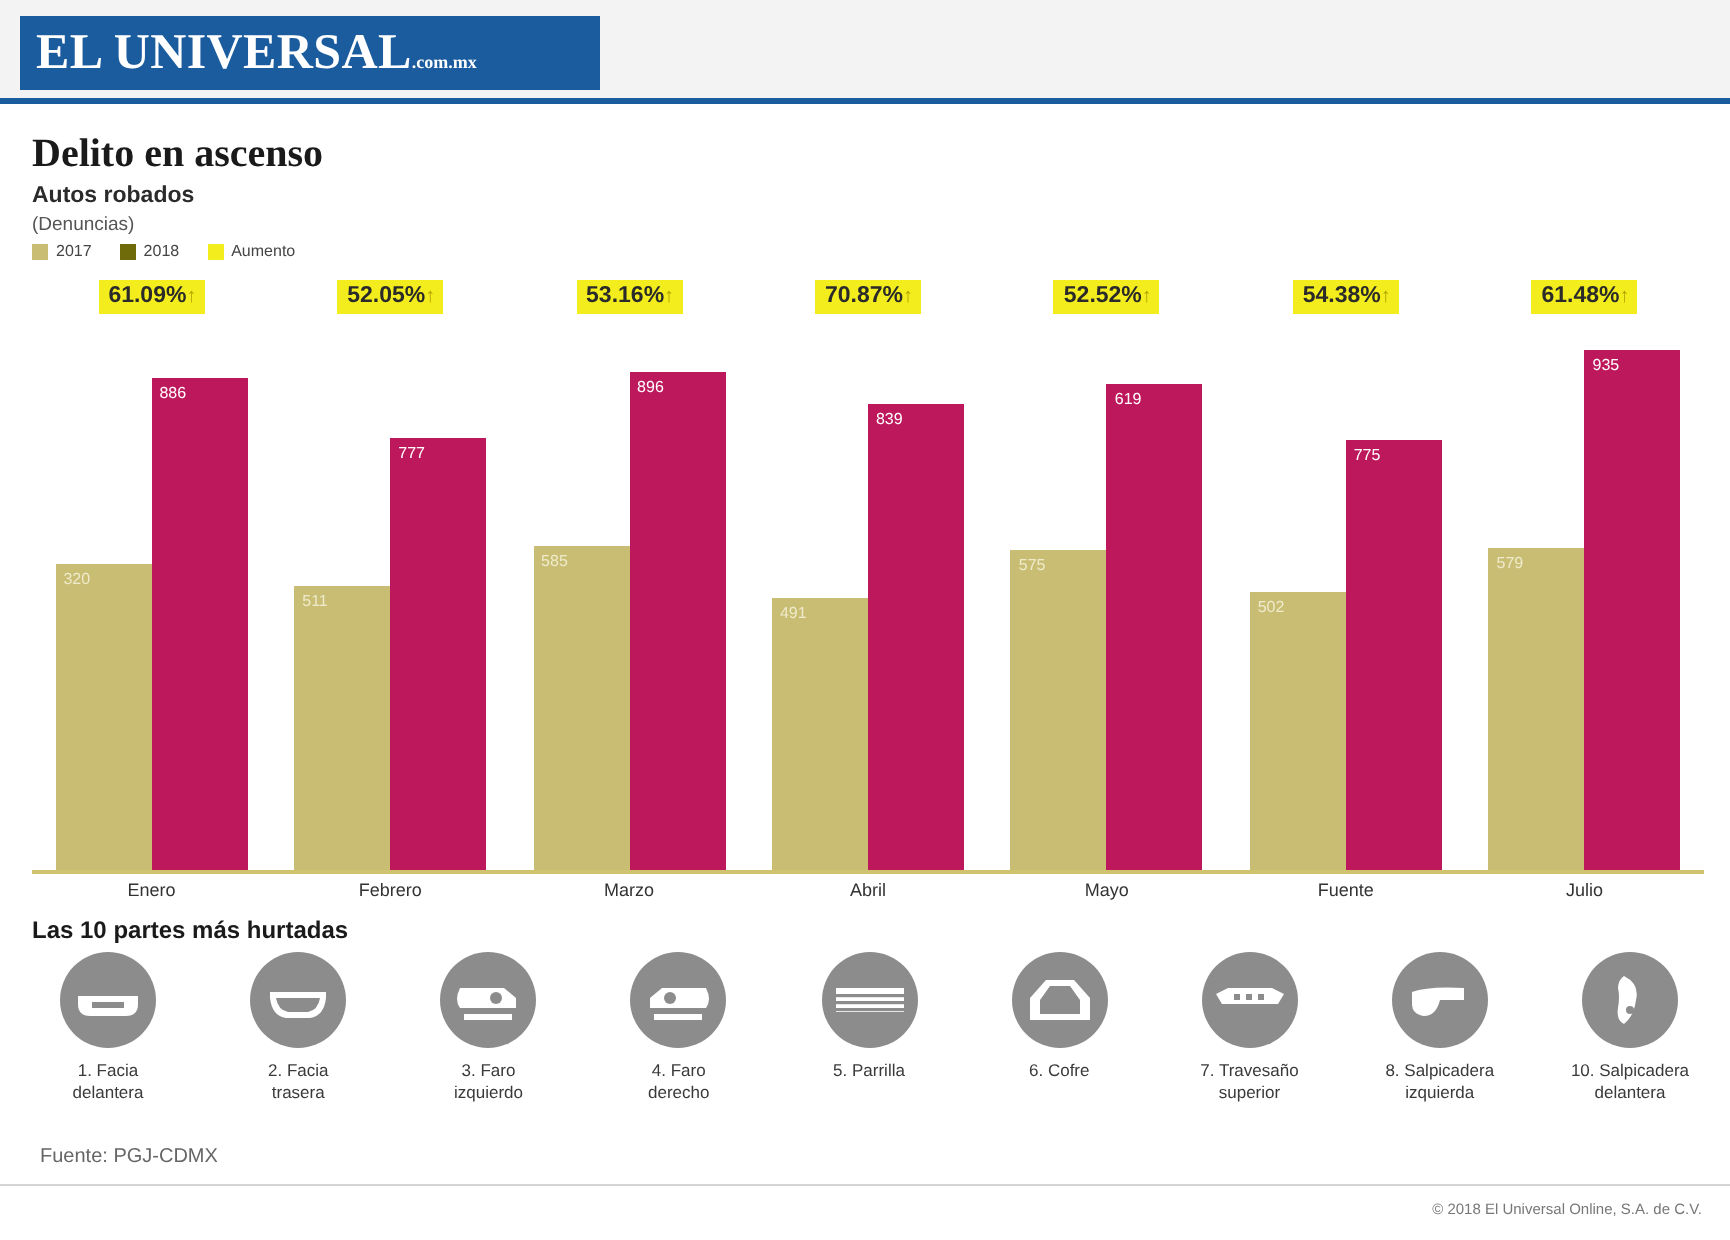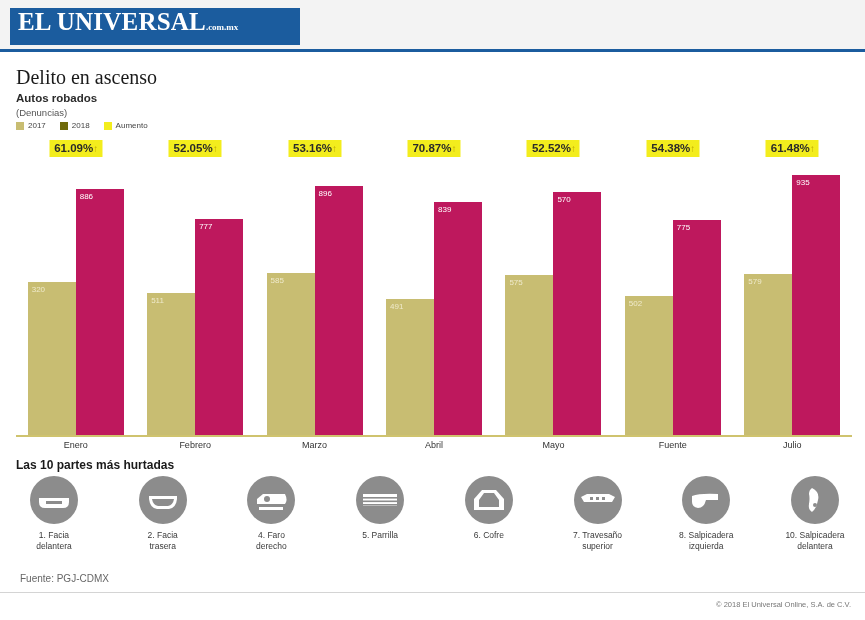--- a/index.html
+++ b/index.html
@@ -18,21 +18,21 @@
   
   .masthead {
     position: absolute; left: 0; top: 0;
     width: 865px; height: 52px;
     background: #f3f3f3;
   }
   .masthead-bar {
     position: absolute; left: 10px; top: 8px;
     width: 290px; height: 37px;
     background: #1b5c9e;
-    display: flex; align-items: flex-start;
+    display: flex; align-items: center;
   }
   .masthead-logo {
     color: #ffffff;
     font-family: "Liberation Serif", serif;
     font-weight: bold;
     font-size: 25px;
     letter-spacing: 0.2px;
     padding-left: 8px;
     white-space: nowrap;
   }
@@ -46,21 +46,21 @@
   .masthead-rule {
     position: absolute; left: 0; top: 49px;
     width: 865px; height: 3px;
     background: #1b5c9e;
   }
 
   
   .title {
     position: absolute; left: 16px; top: 66px;
     font-family: "Liberation Serif", serif;
-    font-weight: normal;
+    font-weight: bold;
     font-size: 20px;
     color: #1a1a1a;
   }
   .subtitle {
     position: absolute; left: 16px; top: 92px;
     font-size: 11.5px; font-weight: bold; color: #2b2b2b;
   }
   .unit {
     position: absolute; left: 16px; top: 107px;
     font-size: 9.5px; color: #555555;
@@ -245,21 +245,21 @@
           </div>
         </div>
       </div>
       <div class="month-group" style="left: 477.714px; width: 119.429px;">
         <div class="pct-badge"><span>52.52%</span><span class="pct-arrow">↑</span></div>
         <div class="bars">
           <div class="bar bar-2017" style="height: 160px;">
             <span class="bar-value">575</span>
           </div>
           <div class="bar bar-2018" style="height: 243px;">
-            <span class="bar-value">570</span>
+            <span class="bar-value">619</span>
           </div>
         </div>
       </div>
       <div class="month-group" style="left: 597.143px; width: 119.429px;">
         <div class="pct-badge"><span>54.38%</span><span class="pct-arrow">↑</span></div>
         <div class="bars">
           <div class="bar bar-2017" style="height: 139px;">
             <span class="bar-value">502</span>
           </div>
           <div class="bar bar-2018" style="height: 215px;">
@@ -306,20 +306,30 @@
           <svg viewBox="0 0 40 40" width="40" height="40">
             <path d="M6 16 h28 v3 q-1 9 -8 10 h-12 q-7 -1 -8 -10 z" fill="#ffffff"></path>
             <path d="M9 19 h22 q-1 6 -6 7 h-10 q-5 -1 -6 -7 z" fill="#8c8c8c"></path>
           </svg>
         </div>
         <div class="part-label">2. Facia<br>trasera</div>
       </div>
       <div class="part">
         <div class="part-circle">
           <svg viewBox="0 0 40 40" width="40" height="40">
+            <path d="M6 14 h22 l6 5 v5 h-28 q-3 -4 0 -10 z" fill="#ffffff"></path>
+            <circle cx="24" cy="19" r="3" fill="#8c8c8c"></circle>
+            <rect x="8" y="27" width="24" height="3" fill="#ffffff"></rect>
+          </svg>
+        </div>
+        <div class="part-label">3. Faro<br>izquierdo</div>
+      </div>
+      <div class="part">
+        <div class="part-circle">
+          <svg viewBox="0 0 40 40" width="40" height="40">
             <path d="M34 14 h-22 l-6 5 v5 h28 q3 -4 0 -10 z" fill="#ffffff"></path>
             <circle cx="16" cy="19" r="3" fill="#8c8c8c"></circle>
             <rect x="8" y="27" width="24" height="3" fill="#ffffff"></rect>
           </svg>
         </div>
         <div class="part-label">4. Faro<br>derecho</div>
       </div>
       <div class="part">
         <div class="part-circle">
           <svg viewBox="0 0 40 40" width="40" height="40">

